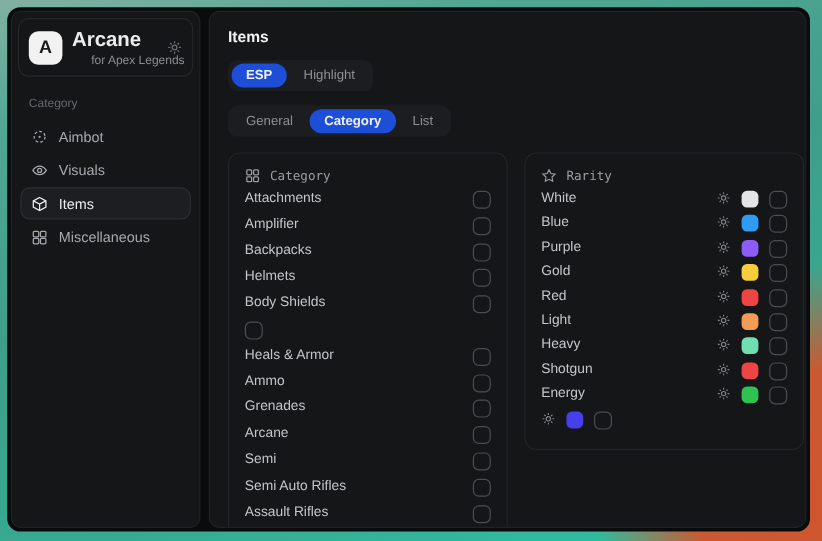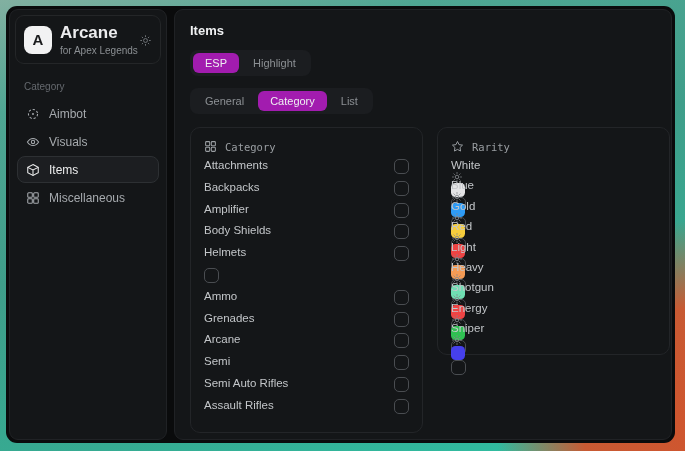--- a/index.html
+++ b/index.html
@@ -25,21 +25,21 @@
     margin:5px; border:1px solid #242628; border-radius:9px;
     padding:7px 8px; display:flex; align-items:center; gap:8px;
   }
   .logo {
     width:28px; height:28px; background:#f2f2f3; color:#1a1b1d;
     border-radius:8px; display:flex; align-items:center; justify-content:center;
     font-weight:bold; font-size:15px; flex:none;
   }
   .brand-text { flex:1; min-width:0; }
   .brand-title { color:#ececee; font-size:17px; font-weight:bold; }
-  .brand-sub { color:#8b8f93; font-size:10px; margin-top:2px; white-space:nowrap; }
+  .brand-sub { color:#8b8f93; font-size:10px; margin-top:2px; white-space:nowrap;margin-left:16px; }
   .brand-gear { color:#6e7276; width:13px; height:13px; flex:none; cursor:pointer; }
   .side-section-label { color:#65696e; font-size:10px; margin:12px 14px 4px; }
   .nav { display:flex; flex-direction:column; gap:1px; padding:4px 7px;justify-content:flex-end; }
   .nav-item {
     display:flex; align-items:center; gap:9px; height:27px; padding:0 8px;
     border:1px solid transparent; border-radius:8px;
     color:#a6aaae; font-size:12px; cursor:pointer;
   }
   .nav-item.active { background:#1c1e21; border-color:#2d3033; color:#eceded; }
   .nav-item .ic { width:14px; height:14px; flex:none; display:flex; }
@@ -58,42 +58,42 @@
   }
   .main-title { color:#f0f1f2; font-size:13px; font-weight:bold; }
   .tabs {
     display:inline-flex; align-self:flex-start; background:#1b1d20;
     border-radius:8px; padding:3px; margin-top:12px; gap:2px;
   }
   .tab {
     padding:4px 12px; border-radius:6px; font-size:11px; color:#8c9094;
     cursor:pointer; white-space:nowrap;
   }
-  .tab.active { background:#a21caf; color:#eef0f1; font-weight:normal; }
+  .tab.active { background:#1d4ed8; color:#eef0f1; font-weight:bold;border-radius:10px; }
   .panels { display:flex; gap:14px; margin-top:13px; flex:1; min-height:0; align-items:flex-start; }
   .panel {
     width:233px; flex:none; border:1px solid #232528; border-radius:10px;
     padding:9px 13px 11px;
   }
   .panel-head {
     display:flex; align-items:center; gap:8px; color:#9a9ea2;
     font-family:"DejaVu Sans Mono", monospace; font-size:10.5px;
     padding:3px 0 6px;
   }
   .panel-head .ic { width:13px; height:13px; display:flex; }
   .panel-head .ic svg { width:13px; height:13px; }
   .row {
     display:flex; height:21.8px;
   }
   .row-label { flex:1; color:#c3c6c9; font-size:11.5px; }
   .checkbox {
     width:15px; height:15px; border:1.5px solid #4a4d51; border-radius:5px;
     background:transparent; cursor:pointer; flex:none;
   }
-  .rarity-row { height:20.4px;flex-direction:column; }
+  .rarity-row { height:20.4px; }
   .row-gear { width:12px; height:12px; color:#83878b; margin-right:9px; cursor:pointer; flex:none; display:flex; }
   .row-gear svg { width:12px; height:12px; }
   .swatch { width:14px; height:14px; border-radius:4.5px; margin-right:9px; cursor:pointer; flex:none; }
 </style>
 </head>
 <body>
 
 <div class="window">
 
   <div class="sidebar">
@@ -197,43 +197,47 @@
           <span>Category</span>
         </div>
         <div>
 
             <div class="row">
               <span class="row-label">Attachments</span>
               <span class="checkbox"></span>
             </div>
 
             <div class="row">
+              <span class="row-label">Amplifier</span>
+              <span class="checkbox"></span>
+            </div>
+
+            <div class="row">
               <span class="row-label">Backpacks</span>
               <span class="checkbox"></span>
             </div>
 
             <div class="row">
-              <span class="row-label">Amplifier</span>
+              <span class="row-label">Helmets</span>
               <span class="checkbox"></span>
             </div>
 
             <div class="row">
               <span class="row-label">Body Shields</span>
               <span class="checkbox"></span>
             </div>
 
             <div class="row">
-              <span class="row-label">Helmets</span>
-              <span class="checkbox"></span>
-            </div>
-
-            <div class="row">
-              <span class="checkbox"></span>
-            </div>
-
+              <span class="checkbox"></span>
+            </div>
+
+            <div class="row">
+              <span class="row-label">Heals &amp; Armor</span>
+              <span class="checkbox"></span>
+            </div>
 
             <div class="row">
               <span class="row-label">Ammo</span>
               <span class="checkbox"></span>
             </div>
 
             <div class="row">
               <span class="row-label">Grenades</span>
               <span class="checkbox"></span>
             </div>
@@ -289,20 +293,31 @@
               <span class="row-gear">
                 <svg viewBox="0 0 16 16" fill="none" stroke="currentColor" stroke-width="1.2">
                   <circle cx="8" cy="8" r="2.4"></circle>
                   <path d="M8 1.6v2.1M8 12.3v2.1M1.6 8h2.1M12.3 8h2.1M3.5 3.5l1.5 1.5M11 11l1.5 1.5M12.5 3.5L11 5M5 11l-1.5 1.5"></path>
                 </svg>
               </span>
               <span class="swatch" style="background: rgb(46, 155, 245);"></span>
               <span class="checkbox"></span>
             </div>
 
+            <div class="row rarity-row">
+              <span class="row-label">Purple</span>
+              <span class="row-gear">
+                <svg viewBox="0 0 16 16" fill="none" stroke="currentColor" stroke-width="1.2">
+                  <circle cx="8" cy="8" r="2.4"></circle>
+                  <path d="M8 1.6v2.1M8 12.3v2.1M1.6 8h2.1M12.3 8h2.1M3.5 3.5l1.5 1.5M11 11l1.5 1.5M12.5 3.5L11 5M5 11l-1.5 1.5"></path>
+                </svg>
+              </span>
+              <span class="swatch" style="background: rgb(139, 92, 246);"></span>
+              <span class="checkbox"></span>
+            </div>
 
             <div class="row rarity-row">
               <span class="row-label">Gold</span>
               <span class="row-gear">
                 <svg viewBox="0 0 16 16" fill="none" stroke="currentColor" stroke-width="1.2">
                   <circle cx="8" cy="8" r="2.4"></circle>
                   <path d="M8 1.6v2.1M8 12.3v2.1M1.6 8h2.1M12.3 8h2.1M3.5 3.5l1.5 1.5M11 11l1.5 1.5M12.5 3.5L11 5M5 11l-1.5 1.5"></path>
                 </svg>
               </span>
               <span class="swatch" style="background: rgb(246, 205, 60);"></span>
@@ -363,21 +378,20 @@
                 <svg viewBox="0 0 16 16" fill="none" stroke="currentColor" stroke-width="1.2">
                   <circle cx="8" cy="8" r="2.4"></circle>
                   <path d="M8 1.6v2.1M8 12.3v2.1M1.6 8h2.1M12.3 8h2.1M3.5 3.5l1.5 1.5M11 11l1.5 1.5M12.5 3.5L11 5M5 11l-1.5 1.5"></path>
                 </svg>
               </span>
               <span class="swatch" style="background: rgb(47, 193, 82);"></span>
               <span class="checkbox"></span>
             </div>
 
             <div class="row rarity-row">
-              <span class="row-label">Sniper</span>
               <span class="row-gear">
                 <svg viewBox="0 0 16 16" fill="none" stroke="currentColor" stroke-width="1.2">
                   <circle cx="8" cy="8" r="2.4"></circle>
                   <path d="M8 1.6v2.1M8 12.3v2.1M1.6 8h2.1M12.3 8h2.1M3.5 3.5l1.5 1.5M11 11l1.5 1.5M12.5 3.5L11 5M5 11l-1.5 1.5"></path>
                 </svg>
               </span>
               <span class="swatch" style="background: rgb(70, 64, 236);"></span>
               <span class="checkbox"></span>
             </div>
           </div>

